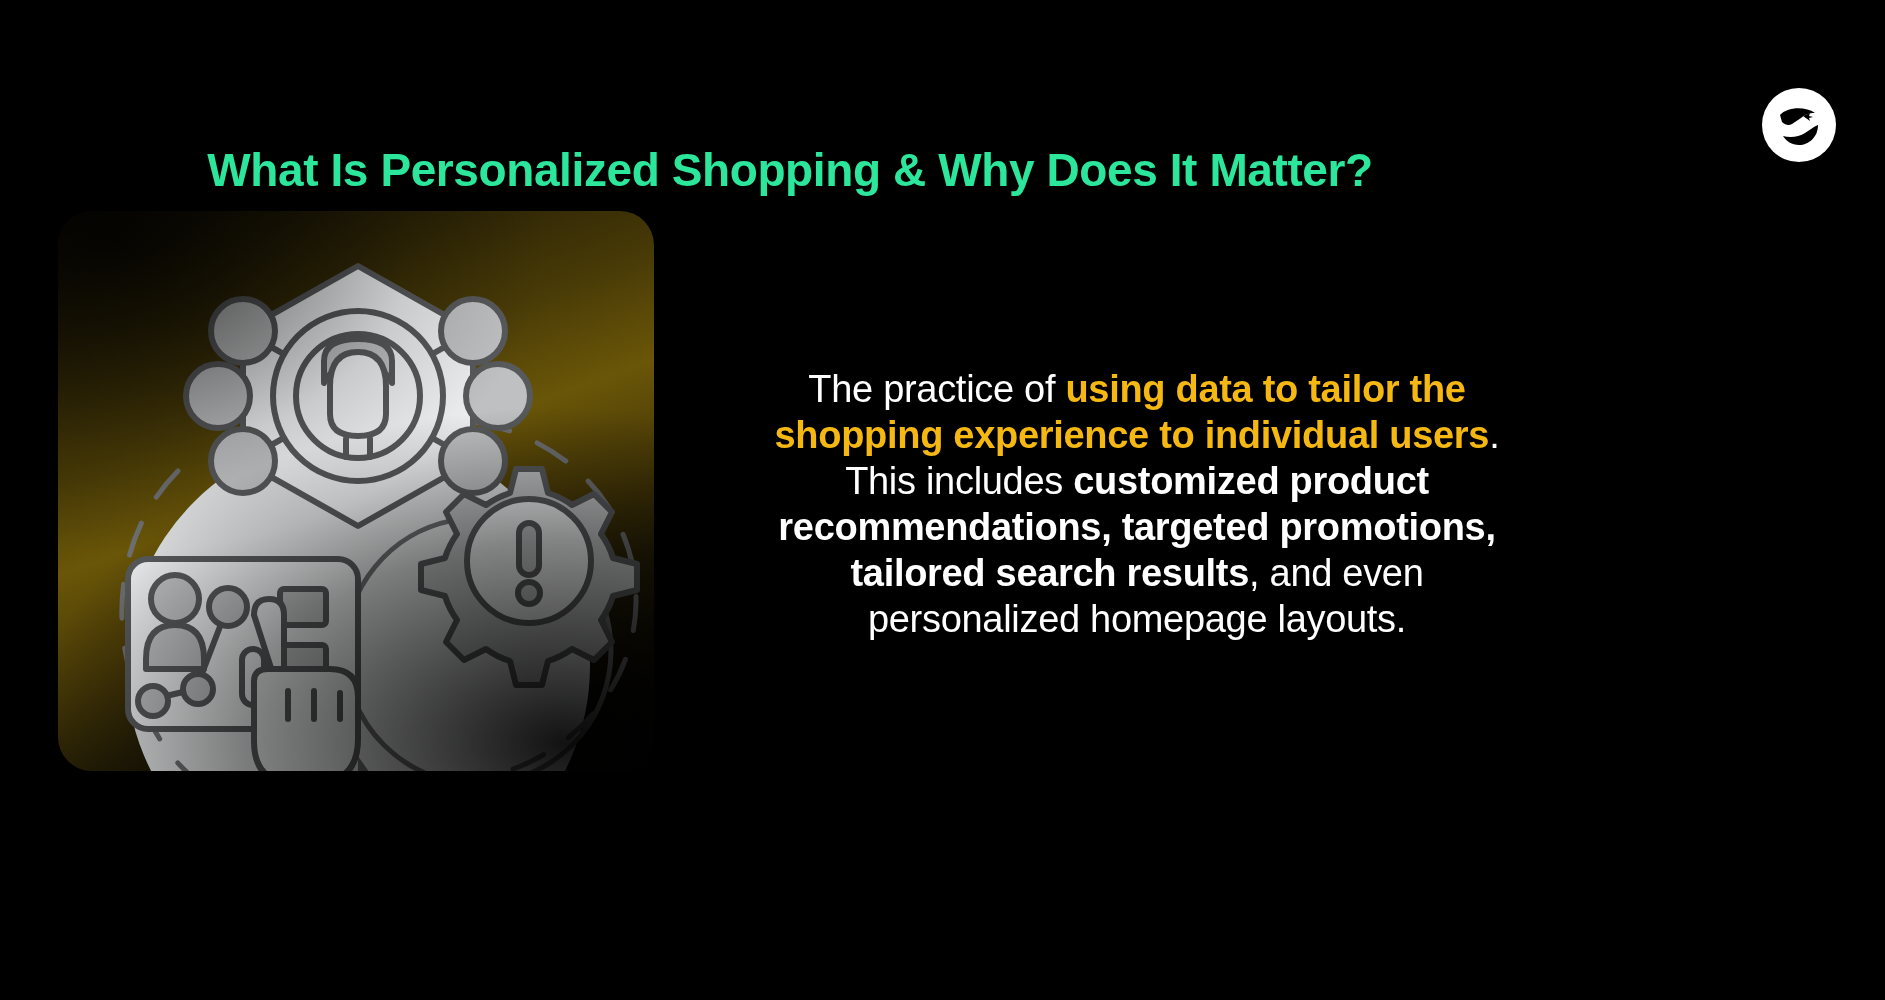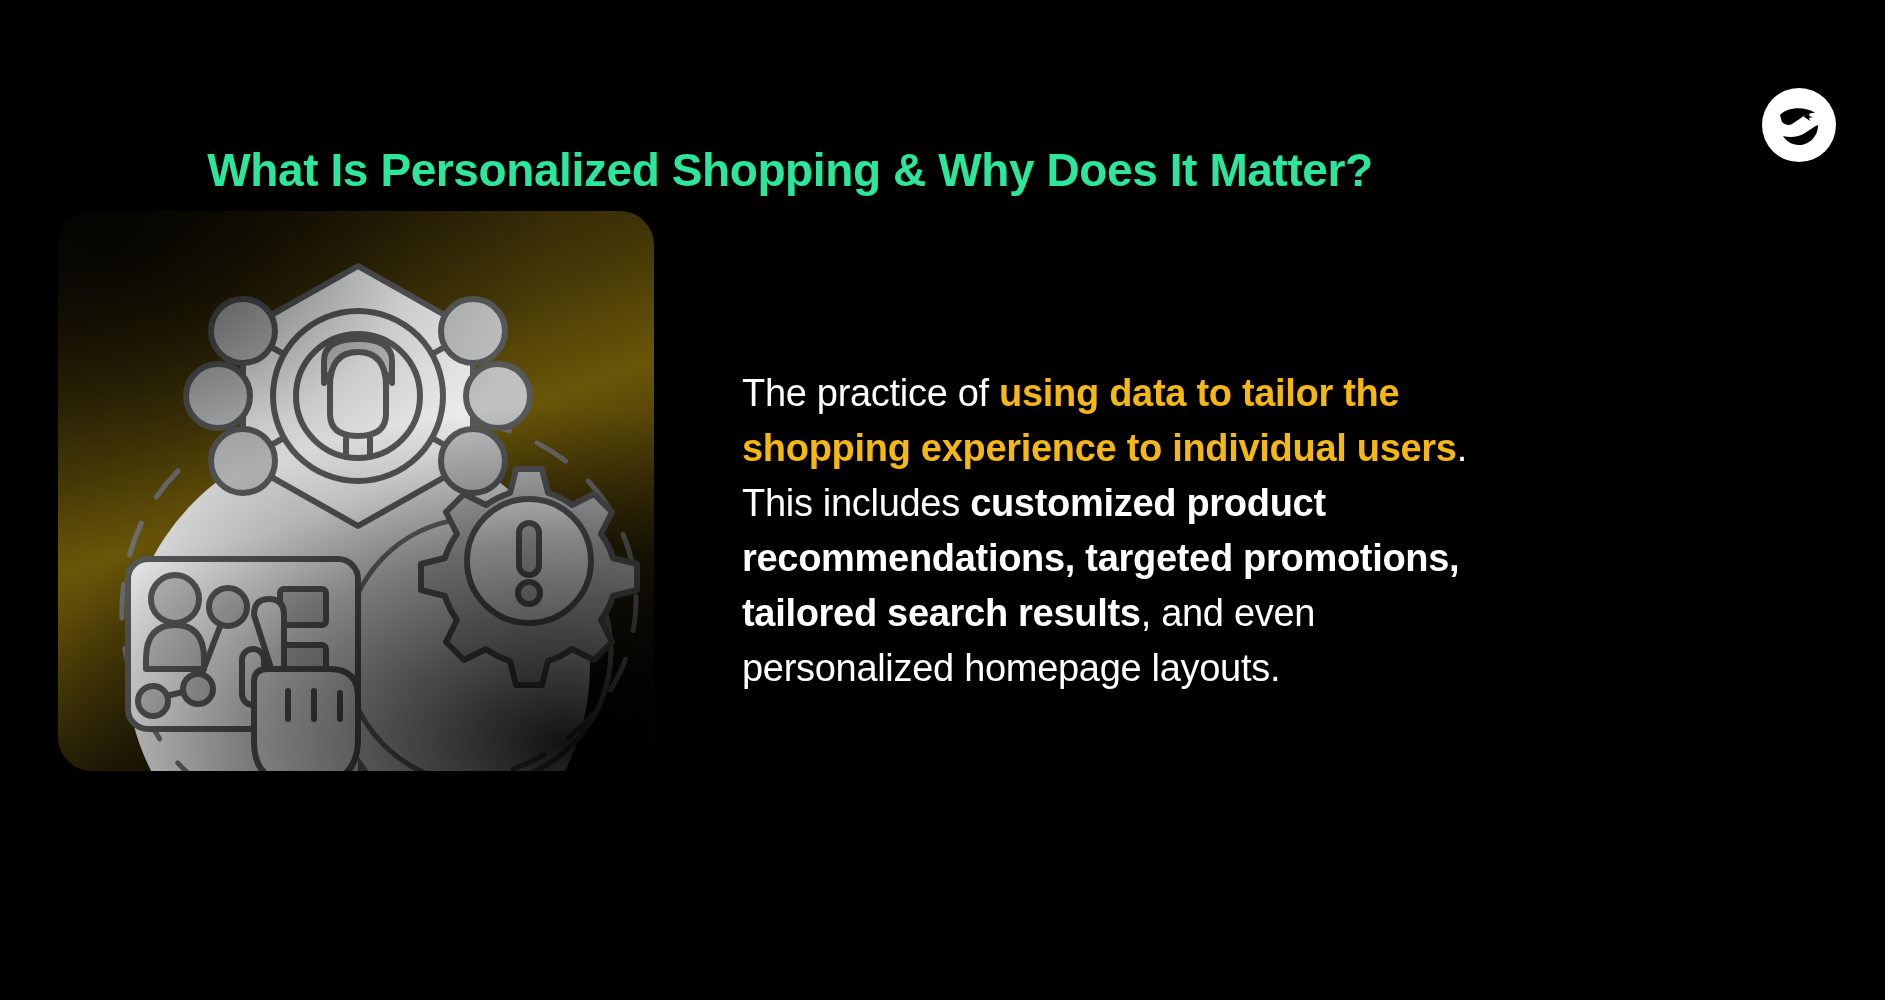--- a/index.html
+++ b/index.html
@@ -87,23 +87,24 @@
     width: 596px;
     height: 560px;
   }
 
   
   .body-copy {
     position: absolute;
     left: 742px;
     top: 292px;
     width: 790px;
+    text-align: center;
     color: #ffffff;
     font-size: 38px;
-    line-height: 55px;
+    line-height: 46px;
     font-weight: 400;
     font-family: "Liberation Sans", sans-serif;
     letter-spacing: -0.3px;
   }
   .body-copy b {
     font-weight: 700;
   }
   .body-copy .hl {
     color: #F5B711;
     font-weight: 700;

